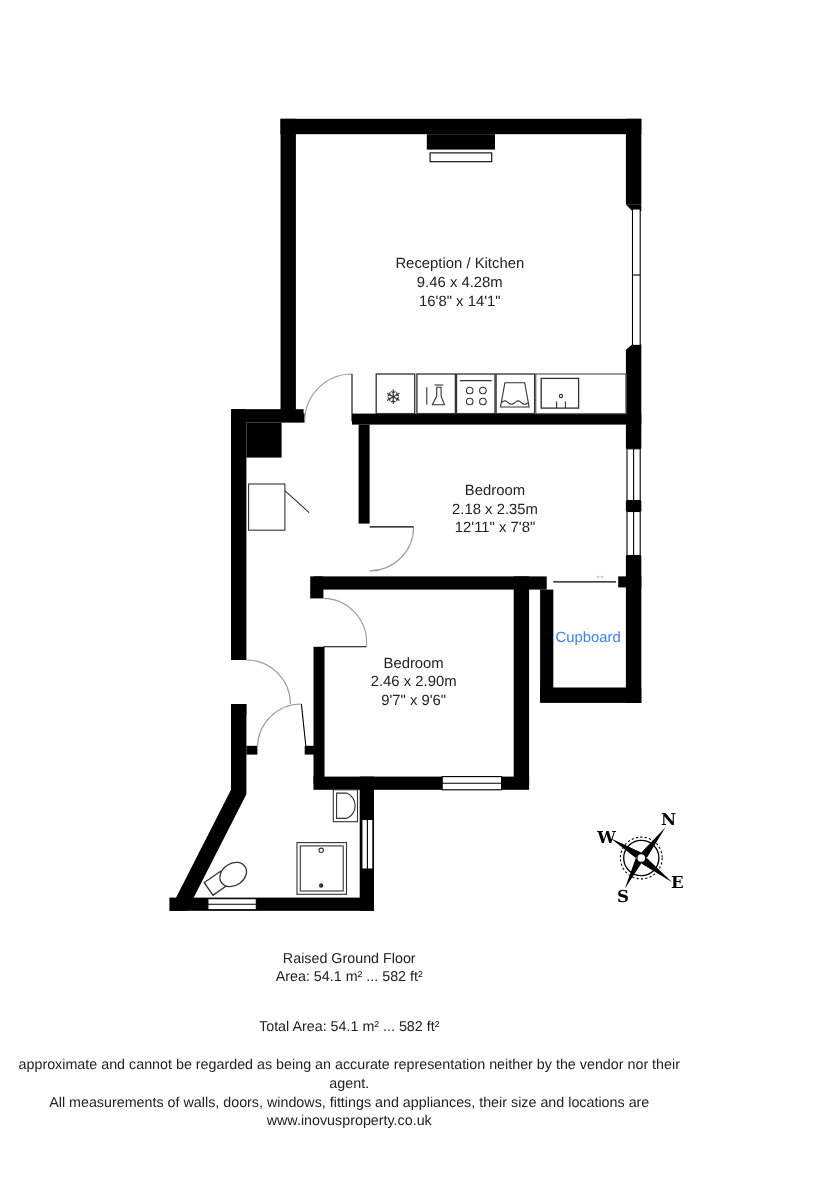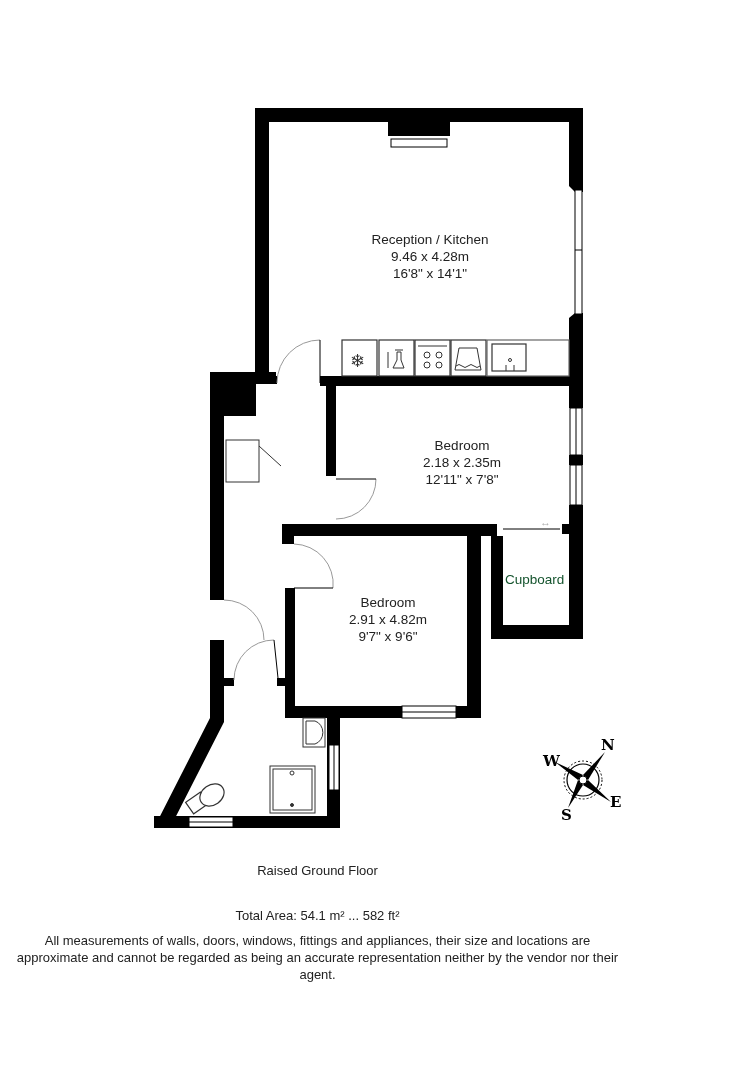--- a/index.html
+++ b/index.html
@@ -1,23 +1,23 @@
 <!DOCTYPE html>
 <html><head>
 <meta charset="utf-8">
 <style>
   html, body { margin:0; padding:0; background:#ffffff; }
   body { width:741px; height:1080px; position:relative; overflow:hidden;
          font-family:"Liberation Sans", sans-serif; color:#222; }
   #plan { position:absolute; left:0; top:0; width:741px; height:860px; }
-  .room-label { position:absolute; text-align:center; font-size:13.5px; line-height:17px; color:#222; white-space:nowrap;margin-left:12px; }
+  .room-label { position:absolute; text-align:center; font-size:13.5px; line-height:17px; color:#222; white-space:nowrap; }
   .room-label span { display:block; }
   #footer { position:absolute; left:0; top:862px; width:635px; text-align:center; font-size:13px; line-height:17px; color:#222; }
   #footer .gap { height:28px; }
-  .cupboard-label { position:absolute; font-size:13.5px; color:#14532d; }
+  .cupboard-label { position:absolute; font-size:13.5px; color:#3b82f6; }
   .compass-letter { font-family:"DejaVu Serif", serif; font-weight:bold; font-size:15px; }
 </style>
 </head>
 <body>
 
 <svg id="plan" viewBox="0 0 741 860" xmlns="http://www.w3.org/2000/svg">
 
   <g fill="#000">
 
     <rect x="255" y="108" width="328" height="14"></rect>
@@ -173,24 +173,26 @@
   <span>9.46 x 4.28m</span>
   <span>16'8" x 14'1"</span>
 </div>
 <div class="room-label" style="left:380px; top:437px; width:140px;">
   <span>Bedroom</span>
   <span>2.18 x 2.35m</span>
   <span>12'11" x 7'8"</span>
 </div>
 <div class="room-label" style="left:306px; top:594px; width:140px;">
   <span>Bedroom</span>
-  <span>2.91 x 4.82m</span>
+  <span>2.46 x 2.90m</span>
   <span>9'7" x 9'6"</span>
 </div>
 <div class="cupboard-label" style="left:505px; top:572px;">Cupboard</div>
 
 <div id="footer">
   <div>Raised Ground Floor</div>
+  <div>Area: 54.1 m² ... 582 ft²</div>
   <div class="gap"></div>
-  <div style="margin-bottom:8px;">Total Area: 54.1 m² ... 582 ft²</div>
+  <div style="margin-bottom:18px;">Total Area: 54.1 m² ... 582 ft²</div>
+  <div>approximate and cannot be regarded as being an accurate representation neither by the vendor nor their agent.</div>
   <div>All measurements of walls, doors, windows, fittings and appliances, their size and locations are</div>
-  <div>approximate and cannot be regarded as being an accurate representation neither by the vendor nor their agent.</div>
+  <div>www.inovusproperty.co.uk</div>
 </div>
 
 </body></html>

